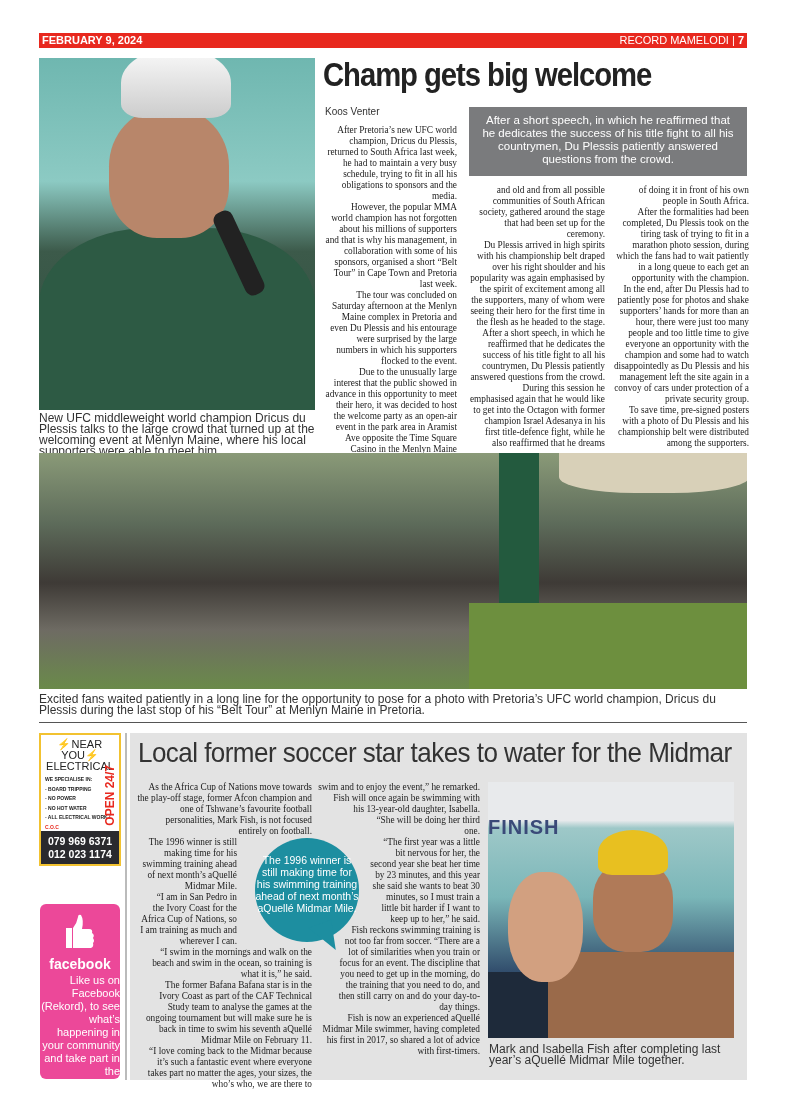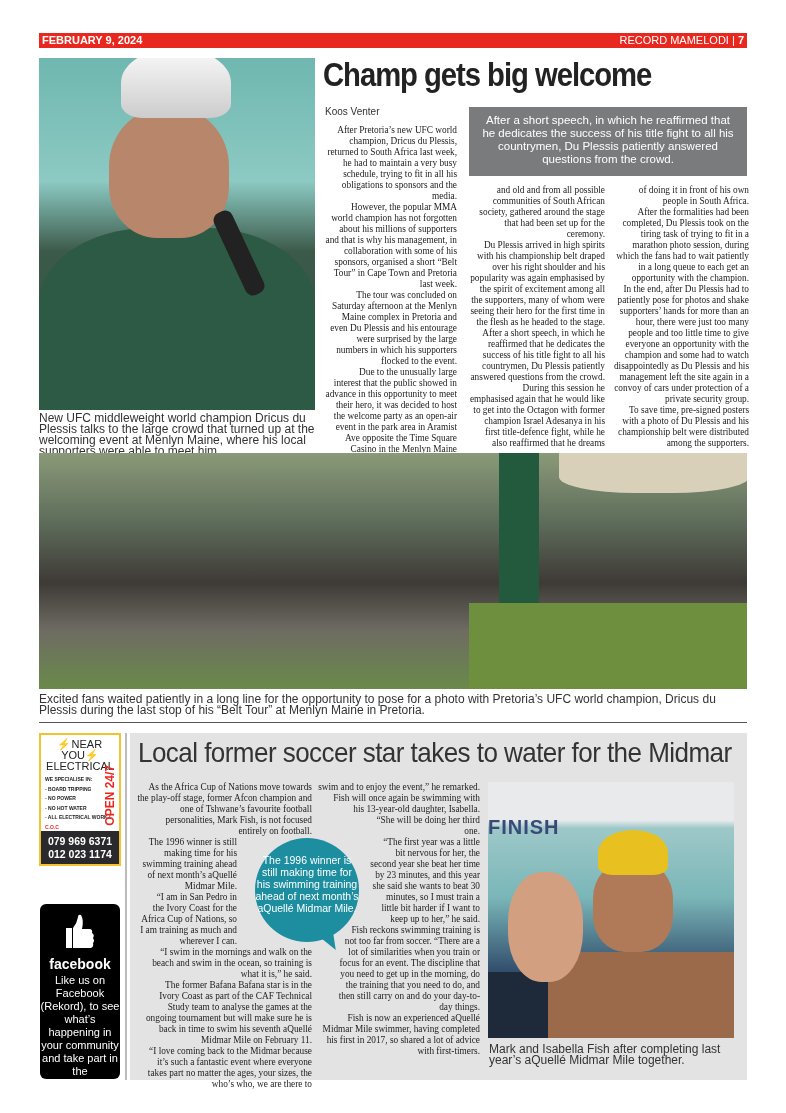--- a/index.html
+++ b/index.html
@@ -25,24 +25,24 @@
   .crowd-photo .flag { position:absolute; left:460px; top:0; width:40px; height:150px; background:#235a3e; }
   .crowd-photo .umbrella { position:absolute; left:520px; top:0; width:190px; height:40px; background:#d8d0b8; border-radius:0 0 40% 40%; }
   .rule { position: absolute; left: 39px; top: 722px; width: 708px; height: 1px; background: #555; }
   .ad-electrical { position: absolute; left: 39px; top: 733px; width: 82px; height: 133px; border: 2px solid #f2c230; background: #fff; font-family: "Liberation Sans", sans-serif; }
   .ad-electrical .brand { font-weight: normal; font-size: 11px; line-height: 11px; text-align: center; color: #222; margin-top: 4px; }
   .ad-electrical .bolt { color: #e8281e; }
   .ad-electrical ul { list-style: none; font-size: 5px; line-height: 9.5px; padding-left: 4px; margin-top: 3px; color:#222; font-weight:bold; }
   .ad-electrical ul li.red { color: #e8281e; }
   .ad-electrical .open { position: absolute; right: 2px; top: 30px; writing-mode: vertical-rl; transform: rotate(180deg); color: #e8281e; font-weight: bold; font-size: 12px; }
   .ad-electrical .phones { position: absolute; left: 0; bottom: 0; width: 100%; height: 33px; background: #2a2a2e; color: #fff; font-weight: bold; font-size: 10.5px; line-height: 13px; text-align: center; padding-top: 4px; }
-  .ad-facebook { position: absolute; left: 40px; top: 904px; width: 80px; height: 175px; background: #000000; border-radius: 6px; color: #fff; font-family: "Liberation Sans", sans-serif; text-align: center; }
+  .ad-facebook { position: absolute; left: 40px; top: 904px; width: 80px; height: 175px; background: #ec4899; border-radius: 6px; color: #fff; font-family: "Liberation Sans", sans-serif; text-align: center; }
   .ad-facebook .thumb { margin: 8px auto 0; width: 30px; height: 38px; }
   .ad-facebook .fb-word { font-weight: bold; font-size: 14px; margin-top: 2px; }
-  .ad-facebook .fb-text { font-size: 11px; line-height: 13px; margin-top: 2px; }
+  .ad-facebook .fb-text { font-size: 11px; line-height: 13px; margin-top: 2px; text-align: right; }
   .vrule { position: absolute; left: 125px; top: 733px; width: 2px; height: 347px; background: #bbb; }
   .story2 { position: absolute; left: 130px; top: 733px; width: 617px; height: 347px; background: #e3e3e3; }
   .headline2 { position: absolute; left: 138px; top: 737px; font-family: "Liberation Sans", sans-serif; font-size: 28px; color: #333; letter-spacing: -0.6px; transform: scaleX(0.93); transform-origin: left; white-space: nowrap; }
   .bubble { position: absolute; left: 255px; top: 838px; width: 104px; height: 104px; border-radius: 50%; background: #1d8ea0; color: #fff; font-family: "Liberation Sans", sans-serif; font-size: 10.5px; line-height: 12px; text-align: center; padding-top: 16px; }
   .bubble::after { content: ""; position: absolute; left: 58px; top: 85px; border-left: 18px solid transparent; border-right: 6px solid transparent; border-top: 30px solid #1d8ea0; transform: rotate(-20deg); }
   .swim-photo { left: 488px; top: 782px; width: 246px; height: 256px; background: linear-gradient(180deg,#e8eaec 0%,#e8eaec 15%,#9ec8c8 18%,#7ab6b8 45%,#2f4a6a 75%,#3a4a7a 100%); }
   .swim-photo .finish { position:absolute; left:0; top:6px; width:100%; height:30px; text-align:left; font-family:"Liberation Sans",sans-serif; font-weight:bold; color:#3a4a78; font-size:20px; letter-spacing:1px;margin-top:28px; }
   .swim-photo .cap2 { position:absolute; left:110px; top:48px; width:70px; height:45px; background:#e8c020; border-radius:50% 50% 20% 20%; }
   .swim-photo .head2 { position:absolute; left:105px; top:80px; width:80px; height:90px; background:#b07a58; border-radius:40%; }
   .swim-photo .girl { position:absolute; left:20px; top:90px; width:75px; height:110px; background:#d2a080; border-radius:45%; }

